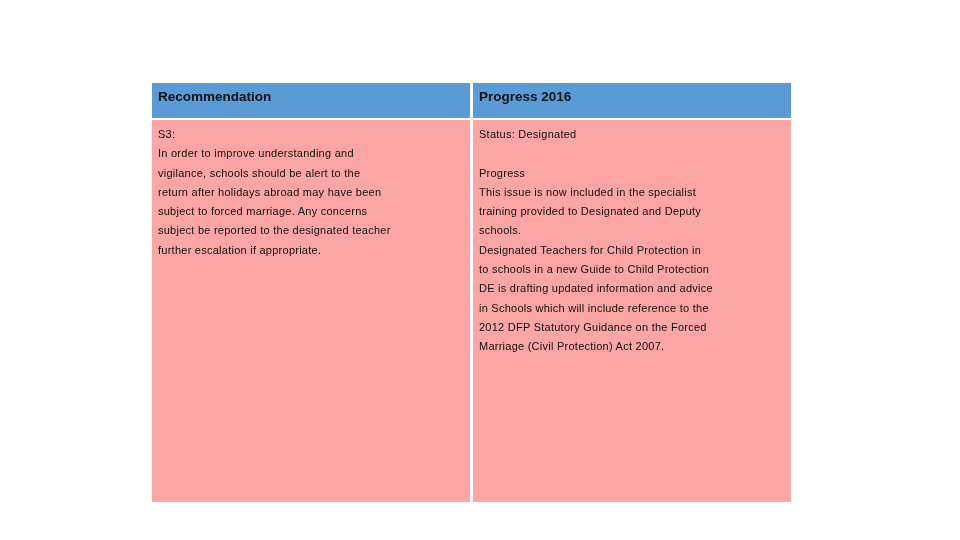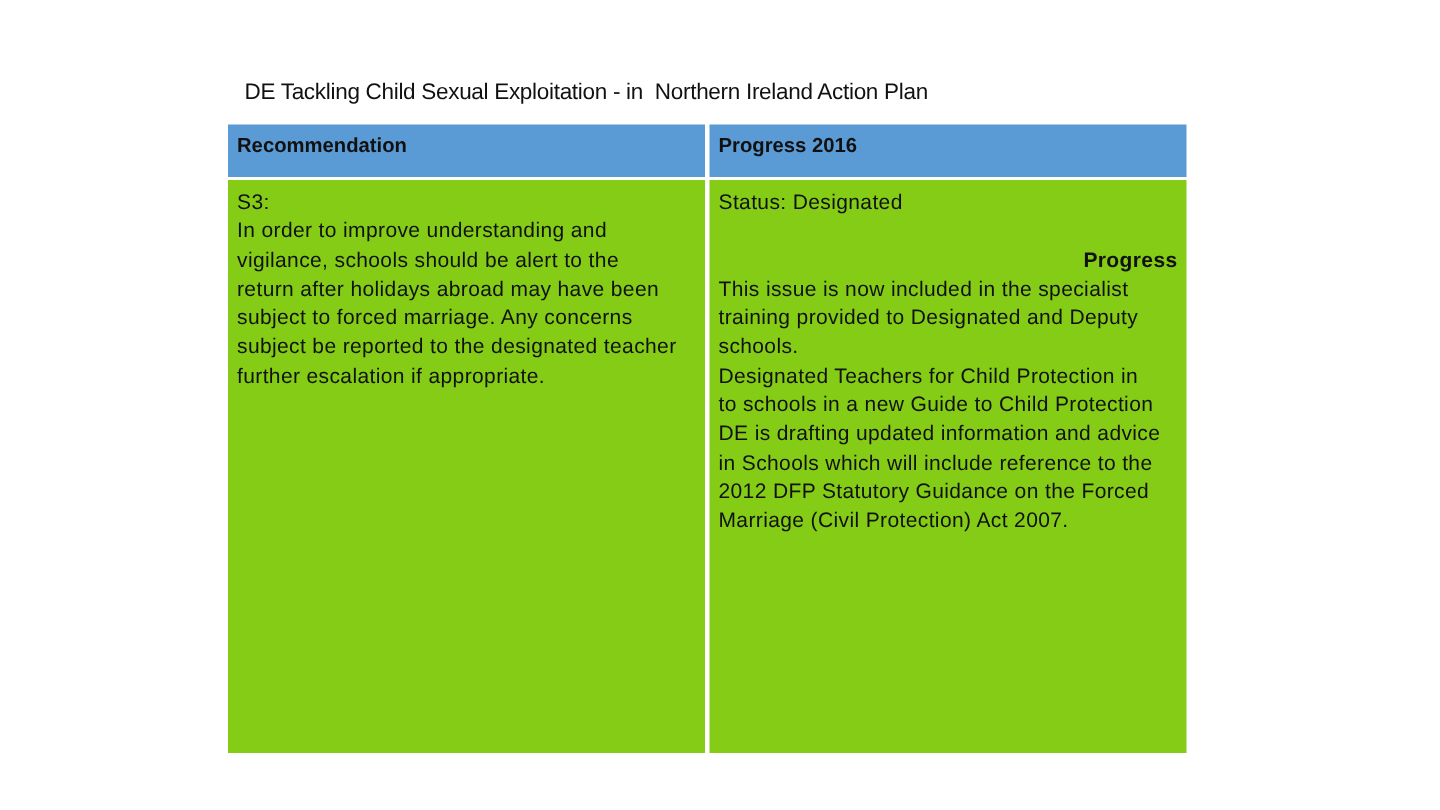--- a/index.html
+++ b/index.html
@@ -39,36 +39,35 @@
       row-gap: 2px;
     }
     .cell-head {
       background: #5b9bd5;
       font-weight: bold;
       font-size: 13.5px;
       padding: 6px 6px 0 6px;
       box-sizing: border-box;
     }
     .cell-body {
-      background: #84cc16;
-      font-size: 14px;
+      background: #fca5a5;
+      font-size: 11px;
       line-height: 19.3px;
       padding: 5px 6px 0 6px;
       box-sizing: border-box;
       letter-spacing: 0.25px;
     }
     .line { display: block; white-space: pre; }
-    .bold { font-weight: bold; text-align: right; }
+    .bold { font-weight: normal; }
     .spacer { display: block; height: 19.3px; }
   </style>
 </head>
 <body>
 
 <div class="slide">
-  <div class="title">DE Tackling Child Sexual Exploitation - in  Northern Ireland Action Plan</div>
 
   <div class="table">
     <div class="cell-head">Recommendation</div>
     <div class="cell-head">Progress 2016</div>
 
     <div class="cell-body">
       <span class="line">S3:</span>
       <span class="line">In order to improve understanding and</span>
       <span class="line">vigilance, schools should be alert to the</span>
       <span class="line">return after holidays abroad may have been</span>

